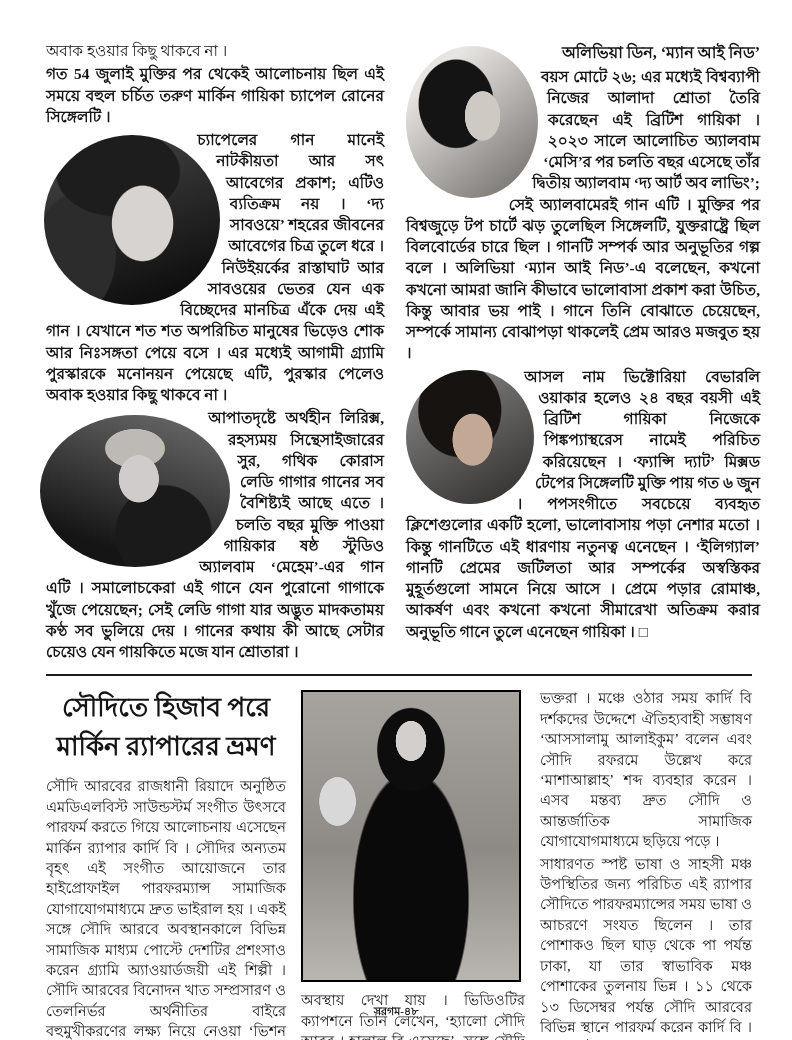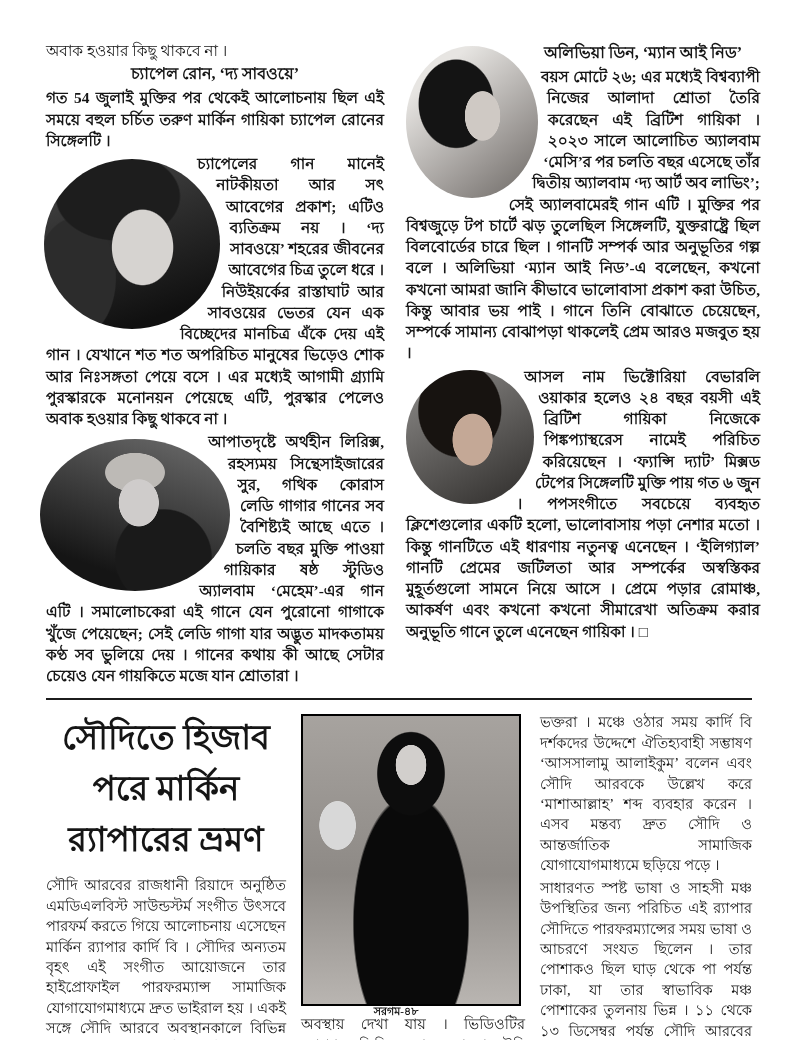--- a/index.html
+++ b/index.html
@@ -10,21 +10,21 @@
   }
   
   .top{
     display:flex;gap:22px;padding:40px 32px 0 46px;box-sizing:border-box;
     min-height:492px;
   }
   .col{font-size:15.4px;line-height:1.38;text-align:justify;}
   .col.left{width:338px;flex:0 0 338px;}
   .col.right{flex:1;}
   .intro{margin:0 0 2px 0;}
-  .art-head{font-size:16px;font-weight:bold;margin:2px 0 2px 0;text-align:center;}
+  .art-head{font-size:16px;font-weight:bold;margin:2px 0 2px 0;text-align:right;}
   .body-p{margin:0 0 2px 0;font-weight:bold;}
   
   .ph{float:left;border-radius:50%;shape-outside:circle(50%);}
   .ph-chappell{
     width:176px;height:170px;margin:6px 10px 4px -2px;
     shape-outside:ellipse(50% 50%);
     background:
       radial-gradient(52px 64px at 56% 52%, #d6d3d0 0 58%, rgba(0,0,0,0) 60%),
       radial-gradient(90px 64px at 42% 22%, #1d1d1d 0 68%, rgba(0,0,0,0) 70%),
       radial-gradient(60px 90px at 18% 70%, #2c2c2c 0 66%, rgba(0,0,0,0) 68%),
@@ -57,21 +57,21 @@
   }
   
   .rule{border:none;border-top:2px solid #1c1c1c;margin:10px 40px 0 46px;}
   
   .bottom{display:flex;gap:15px;padding:12px 40px 0 46px;box-sizing:border-box;}
   .bcol{font-size:14.6px;line-height:1.4;text-align:justify;}
   .b1{width:240px;flex:0 0 240px;}
   .b2{width:224px;flex:0 0 224px;}
   .b3{flex:1;}
   .headline{
-    font-size:34px;font-weight:bold;line-height:1.5;text-align:center;
+    font-size:26px;font-weight:bold;line-height:1.5;text-align:center;
     margin:0 0 10px 0;
   }
   .cardi-photo{
     width:220px;height:292px;border:2px solid #000;box-sizing:border-box;
     margin:2px 0 8px 0;
     background:
       radial-gradient(26px 34px at 50% 17%, #d2cfcc 0 58%, rgba(0,0,0,0) 60%),
       radial-gradient(52px 64px at 50% 20%, #0d0d0d 0 64%, rgba(0,0,0,0) 66%),
       radial-gradient(86px 190px at 50% 72%, #0a0a0a 0 66%, rgba(0,0,0,0) 68%),
       radial-gradient(30px 40px at 16% 38%, #d8d8d8 0 60%, rgba(0,0,0,0) 62%),
@@ -88,21 +88,20 @@
 </head>
 <body>
 
 <div class="page">
 
   <section class="top">
 
     <div class="col left">
       <p class="intro">অবাক হওয়ার কিছু থাকবে না ।</p>
 
-      <h3 class="art-head">চ্যাপেল রোন, ‘দ্য সাবওয়ে’</h3>
       <p class="body-p">গত 54 জুলাই মুক্তির পর থেকেই আলোচনায় ছিল এই সময়ে বহুল চর্চিত তরুণ মার্কিন গায়িকা চ্যাপেল রোনের সিঙ্গেলটি ।</p>
       <div>
         <div class="ph ph-chappell"></div>
         <p class="body-p">চ্যাপেলের গান মানেই নাটকীয়তা আর সৎ আবেগের প্রকাশ; এটিও ব্যতিক্রম নয় । ‘দ্য সাবওয়ে’ শহরের জীবনের আবেগের চিত্র তুলে ধরে । নিউইয়র্কের রাস্তাঘাট আর সাবওয়ের ভেতর যেন এক বিচ্ছেদের মানচিত্র এঁকে দেয় এই গান । যেখানে শত শত অপরিচিত মানুষের ভিড়েও শোক আর নিঃসঙ্গতা পেয়ে বসে । এর মধ্যেই আগামী গ্র্যামি পুরস্কারকে মনোনয়ন পেয়েছে এটি, পুরস্কার পেলেও অবাক হওয়ার কিছু থাকবে না ।</p>
       </div>
 
       <div>
         <div class="ph ph-gaga"></div>
         <p class="body-p">আপাতদৃষ্টে অর্থহীন লিরিক্স, রহস্যময় সিন্থেসাইজারের সুর, গথিক কোরাস লেডি গাগার গানের সব বৈশিষ্ট্যই আছে এতে । চলতি বছর মুক্তি পাওয়া গায়িকার ষষ্ঠ স্টুডিও অ্যালবাম ‘মেহেম’-এর গান এটি । সমালোচকেরা এই গানে যেন পুরোনো গাগাকে খুঁজে পেয়েছেন; সেই লেডি গাগা যার অদ্ভুত মাদকতাময় কণ্ঠ সব ভুলিয়ে দেয় । গানের কথায় কী আছে সেটার চেয়েও যেন গায়কিতে মজে যান শ্রোতারা ।</p>
       </div>
@@ -131,21 +130,21 @@
       <h1 class="headline">সৌদিতে হিজাব পরে মার্কিন র‍্যাপারের ভ্রমণ</h1>
       <p class="bp">সৌদি আরবের রাজধানী রিয়াদে অনুষ্ঠিত এমডিএলবিস্ট সাউন্ডস্টর্ম সংগীত উৎসবে পারফর্ম করতে গিয়ে আলোচনায় এসেছেন মার্কিন র‍্যাপার কার্দি বি । সৌদির অন্যতম বৃহৎ এই সংগীত আয়োজনে তার হাইপ্রোফাইল পারফরম্যান্স সামাজিক যোগাযোগমাধ্যমে দ্রুত ভাইরাল হয় । একই সঙ্গে সৌদি আরবে অবস্থানকালে বিভিন্ন সামাজিক মাধ্যম পোস্টে দেশটির প্রশংসাও করেন গ্র্যামি অ্যাওয়ার্ডজয়ী এই শিল্পী । সৌদি আরবের বিনোদন খাত সম্প্রসারণ ও তেলনির্ভর অর্থনীতির বাইরে বহুমুখীকরণের লক্ষ্য নিয়ে নেওয়া ‘ভিশন ২০৩০’ উদ্যোগের অংশ হিসেবে আয়োজিত এই উৎসবে তার উপস্থিতিকে তাৎপর্যপূর্ণ হিসেবে দেখা হচ্ছে । কার্দি বি সৌদিতে পৌঁছে ইনস্টাগ্রামে একটি ভিডিও পোস্ট করেন । সেখানে তাকে কালো রঙের ঢিলেঢালা পোশাক ও হিজাব পরিহিত</p>
     </div>
 
     <div class="bcol b2">
       <div class="cardi-photo"></div>
       <p class="caption">অবস্থায় দেখা যায় । ভিডিওটির ক্যাপশনে তিনি লেখেন, ‘হ্যালো সৌদি আরব । হালাল বি এসেছে’, সঙ্গে সৌদি আরবের পতাকার রঙের একটি লাভ ইমোজি জুড়ে দেন । পরদিন রিয়াদের একটি শপিং মল ও বিভিন্ন স্থানে একই পোশাকে তাকে ঘোরাফেরা করতে দেখেন</p>
     </div>
 
     <div class="bcol b3">
-      <p class="bp">ভক্তরা । মঞ্চে ওঠার সময় কার্দি বি দর্শকদের উদ্দেশে ঐতিহ্যবাহী সম্ভাষণ ‘আসসালামু আলাইকুম’ বলেন এবং সৌদি আরবকে উল্লেখ করে ‘মাশাআল্লাহ’ শব্দ ব্যবহার করেন । এসব মন্তব্য দ্রুত সৌদি ও আন্তর্জাতিক সামাজিক যোগাযোগমাধ্যমে ছড়িয়ে পড়ে ।</p>
+      <p class="bp">ভক্তরা । মঞ্চে ওঠার সময় কার্দি বি দর্শকদের উদ্দেশে ঐতিহ্যবাহী সম্ভাষণ ‘আসসালামু আলাইকুম’ বলেন এবং সৌদি রফরমে উল্লেখ করে ‘মাশাআল্লাহ’ শব্দ ব্যবহার করেন । এসব মন্তব্য দ্রুত সৌদি ও আন্তর্জাতিক সামাজিক যোগাযোগমাধ্যমে ছড়িয়ে পড়ে ।</p>
       <p class="bp">সাধারণত স্পষ্ট ভাষা ও সাহসী মঞ্চ উপস্থিতির জন্য পরিচিত এই র‍্যাপার সৌদিতে পারফরম্যান্সের সময় ভাষা ও আচরণে সংযত ছিলেন । তার পোশাকও ছিল ঘাড় থেকে পা পর্যন্ত ঢাকা, যা তার স্বাভাবিক মঞ্চ পোশাকের তুলনায় ভিন্ন । ১১ থেকে ১৩ ডিসেম্বর পর্যন্ত সৌদি আরবের বিভিন্ন স্থানে পারফর্ম করেন কার্দি বি । তার এই সফর এমন এক সময়ে হয়েছে, যখন সৌদি আরব বিশ্বব্যাপী বিনোদন খাতে বিনিয়োগ বাড়াচ্ছে এবং আন্তর্জাতিক তারকাদের আকর্ষণ করছে যদিও মানবাধিকার পরিস্থিতি নিয়ে দেশটি এখনো সমালোচনার মুখে রয়েছে । সাম্প্রতিক বছরগুলোতে জেনিফার লোপেজ, সেলিন ডিওন ও এমিনেমের মতো পশ্চিমা তারকারাও উপসাগরীয় অঞ্চলে পারফর্ম করেছেন । □</p>
     </div>
 
   </section>
 
   <div class="footer">সরগম-৪৮</div>
 
 </div>
 
 </body></html>

